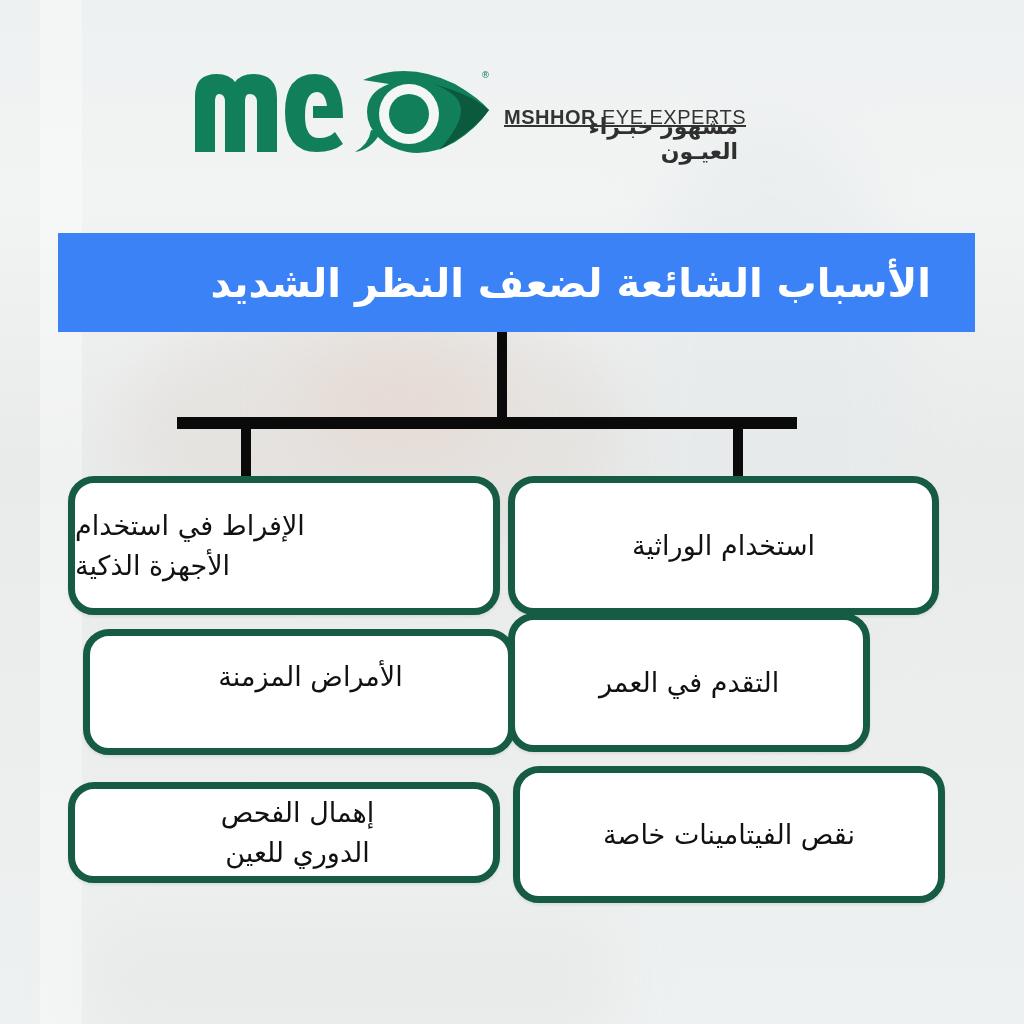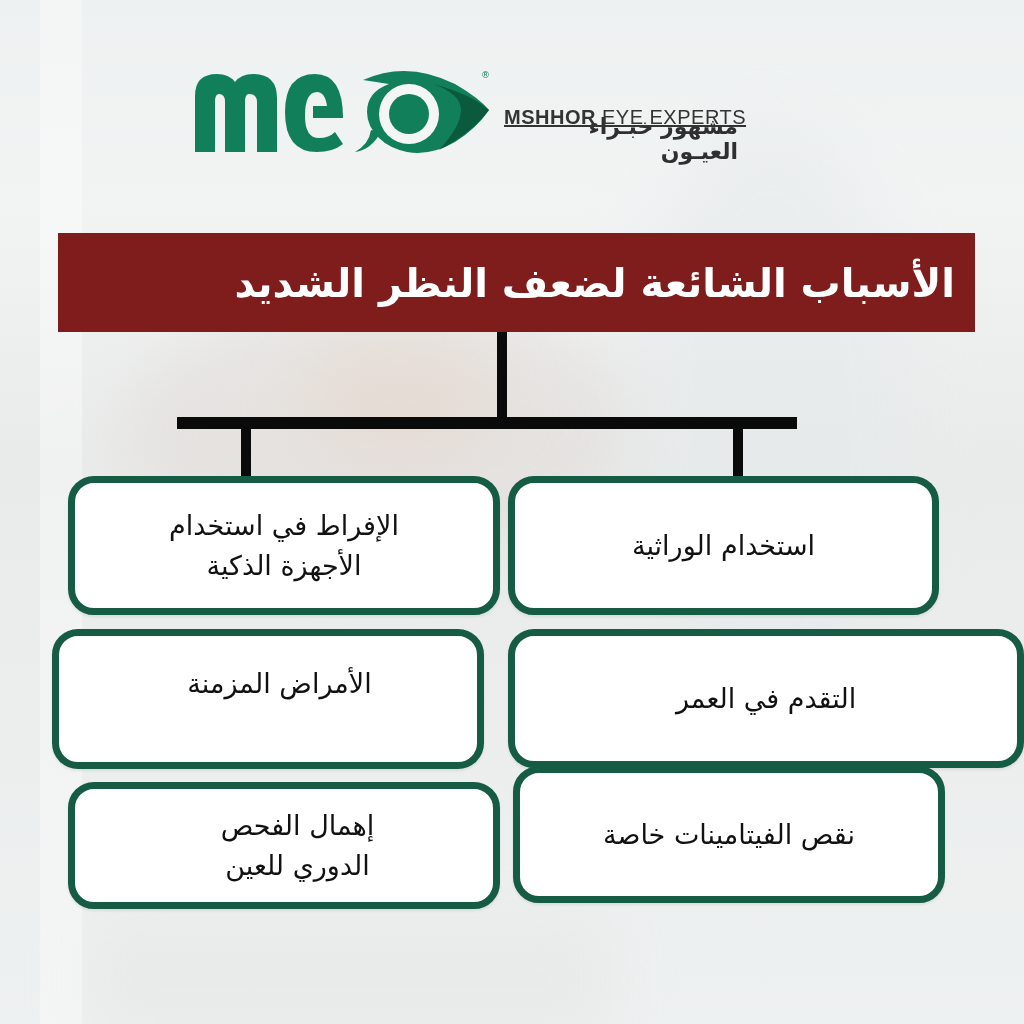--- a/index.html
+++ b/index.html
@@ -25,23 +25,23 @@
     .brand-en {
       position: absolute; left: 504px; top: 106px;
       font-family: "Liberation Sans", sans-serif; font-size: 20px; color: #333; letter-spacing: .5px; text-decoration: underline;
     }
     .brand-en b { font-weight: bold; }
     .brand-en span { font-weight: normal; }
 
     
     .title-banner {
       position: absolute; left: 58px; top: 233px; width: 917px; height: 99px;
-      background: #7f1d1d;
+      background: #3b82f6;
       display: flex; align-items: center; justify-content: flex-end;
-      padding-right: 20px;
+      padding-right: 44px;
     }
     .title-banner .title {
       color: #ffffff; font-size: 40px; font-weight: bold; direction: rtl;
       font-family: "DejaVu Sans", sans-serif;
     }
 
     
     .line { position: absolute; background: #0a0a0a; }
 
     
@@ -90,30 +90,30 @@
 </div>
 
 <div class="line" style="left:497px; top:332px; width:10px; height:96px;"></div>
 <div class="line" style="left:177px; top:417px; width:620px; height:12px;"></div>
 <div class="line" style="left:241px; top:420px; width:10px; height:58px;"></div>
 <div class="line" style="left:733px; top:420px; width:10px; height:58px;"></div>
 
 <div class="box" style="left:508px; top:476px; width:431px; height:139px;">
   <div class="txt">استخدام الوراثية</div>
 </div>
-<div class="box" style="left:508px; top:629px; width:516px; height:139px;">
+<div class="box" style="left:508px; top:613px; width:362px; height:139px;">
   <div class="txt">التقدم في العمر</div>
 </div>
 <div class="box" style="left:513px; top:766px; width:432px; height:137px;">
   <div class="txt">نقص الفيتامينات خاصة</div>
 </div>
 
-<div class="box" style="left:68px; top:476px; width:432px; height:139px;">
+<div class="box" style="left:68px; top:476px; width:432px; height:139px;align-items:flex-end;">
   <div class="txt">الإفراط في استخدام</div>
   <div class="txt">الأجهزة الذكية</div>
 </div>
-<div class="box" style="left:52px; top:629px; width:432px; height:140px;padding-left:23px;">
+<div class="box" style="left:83px; top:629px; width:432px; height:126px;padding-left:23px;">
   <div class="txt" style="margin-top:-30px">الأمراض المزمنة</div>
 </div>
-<div class="box" style="left:68px; top:782px; width:432px; height:127px;padding-left:27px;">
+<div class="box" style="left:68px; top:782px; width:432px; height:101px;padding-left:27px;">
   <div class="txt">إهمال الفحص</div>
   <div class="txt">الدوري للعين</div>
 </div>
 
 </body></html>

